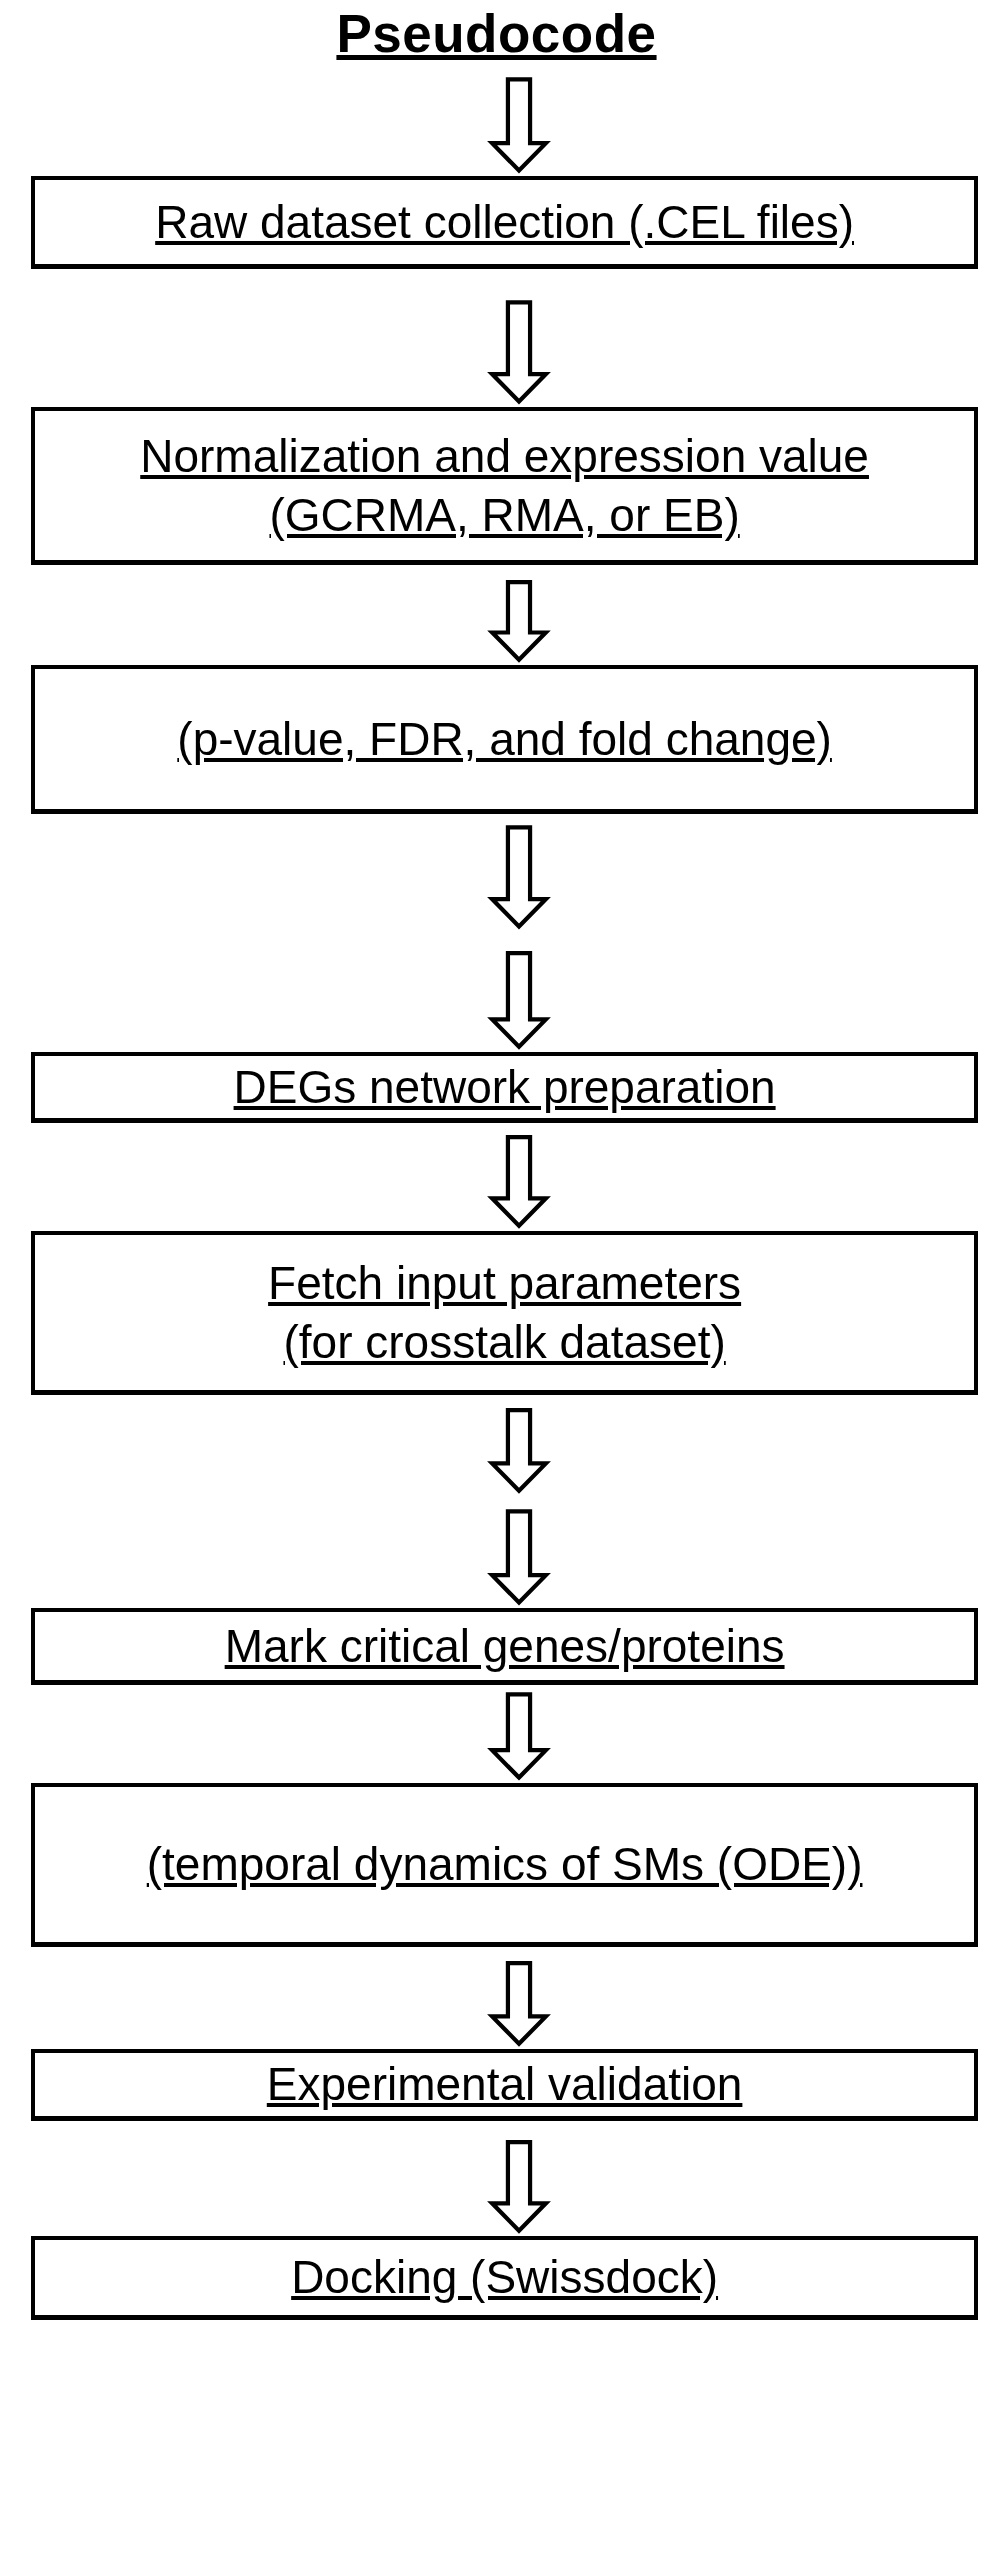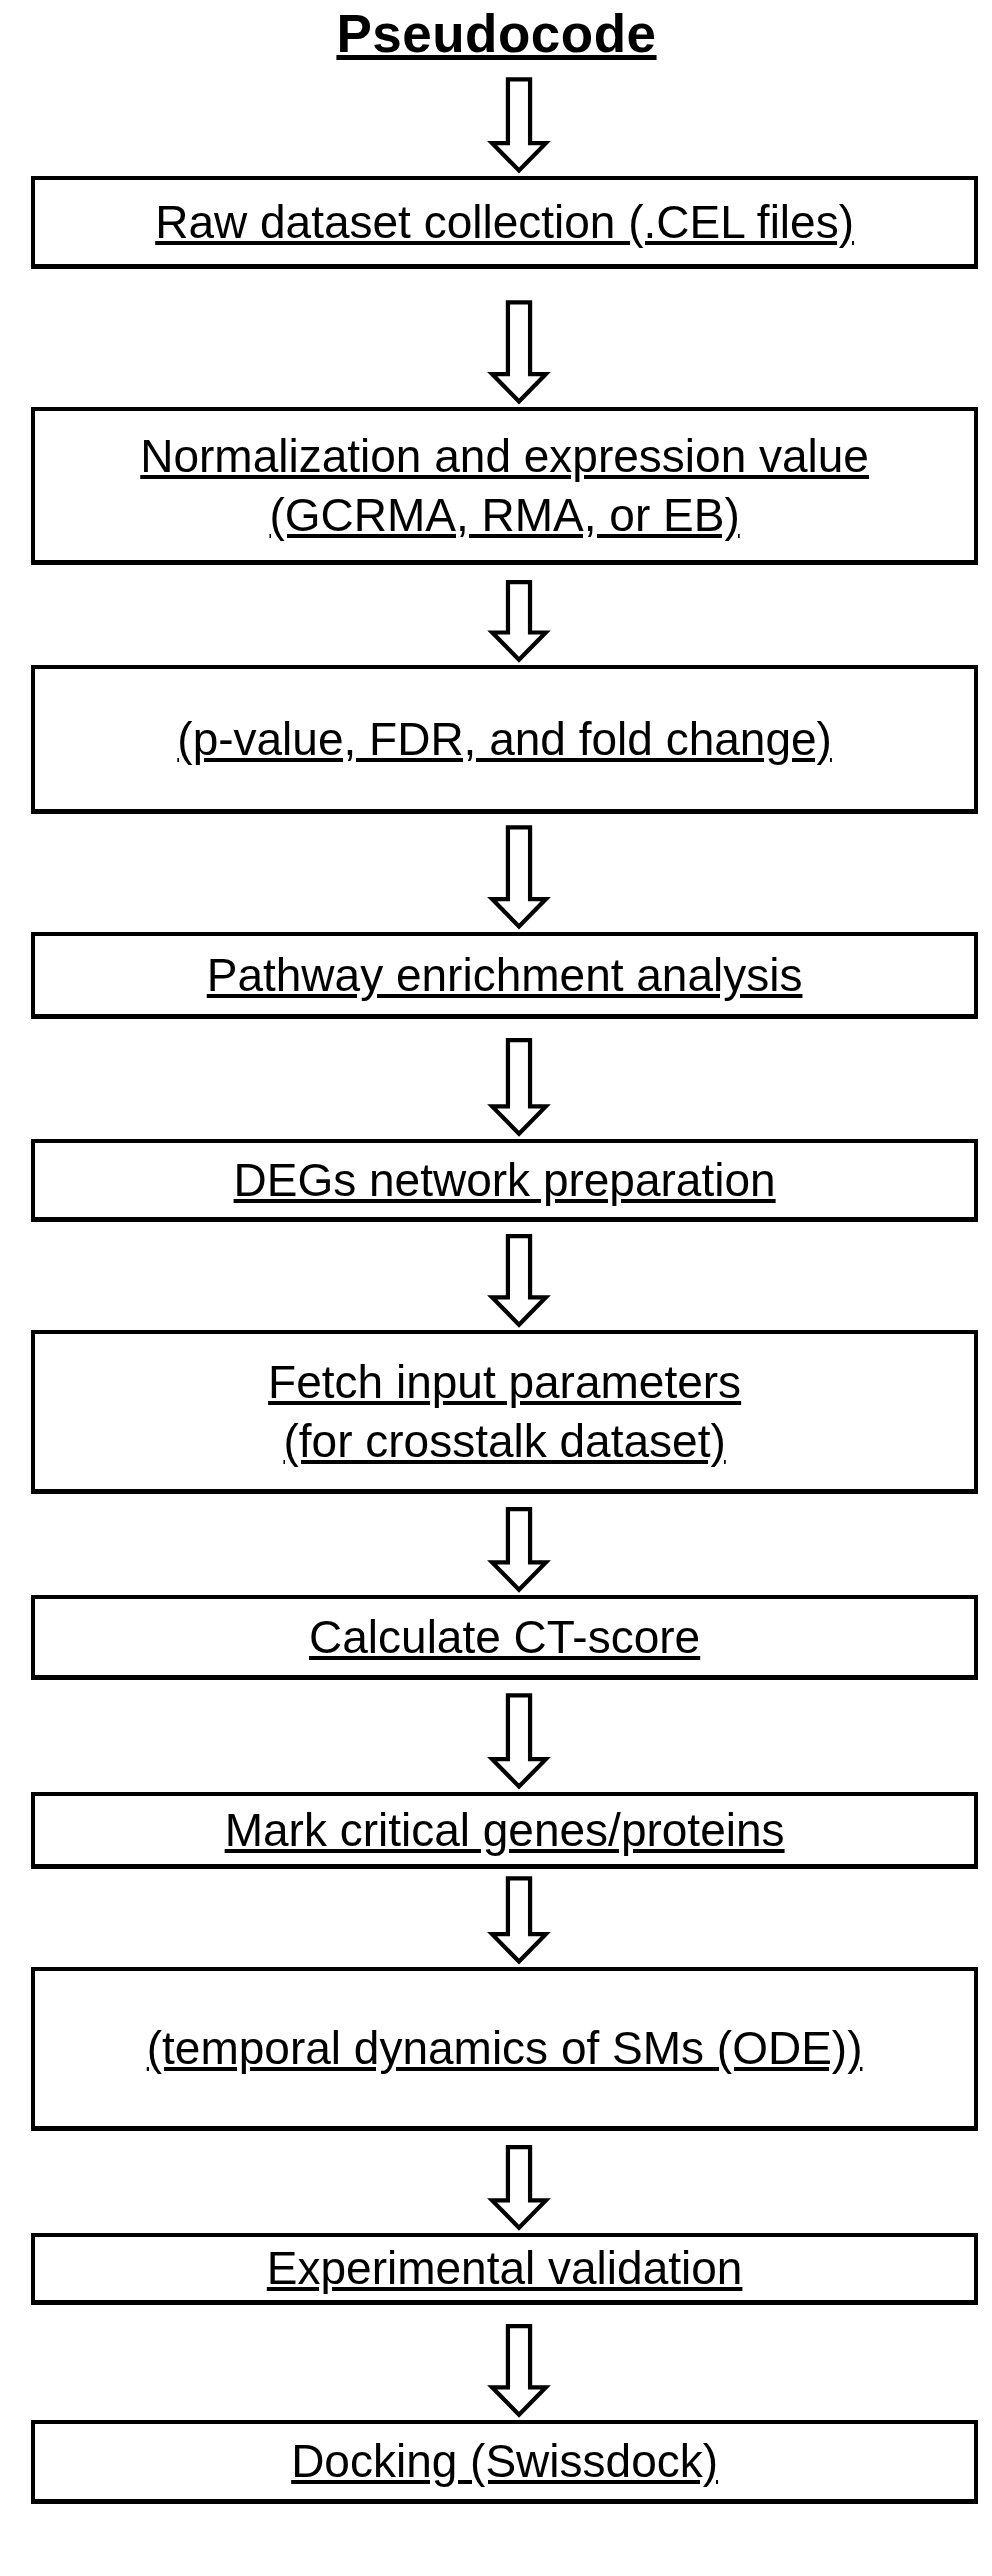--- a/index.html
+++ b/index.html
@@ -112,54 +112,48 @@
   <section class="box" style="height:149px">
     <div class="line">(p-value, FDR, and fold change)</div>
   </section>
 
   <div class="gap" style="height:118px">
     <svg width="58" height="106" viewBox="0 0 110 200">
         <polygon points="34,4 76,4 76,140 106,140 55,192 4,140 34,140" fill="#ffffff" stroke="#000000" stroke-width="8" stroke-linejoin="miter"></polygon>
       </svg>
   </div>
 
-  <section class="box" style="height:87px">
-    <div class="line">Pathway enrichment analysis</div>
-  </section>
 
   <div class="gap" style="height:120px">
     <svg width="58" height="100" viewBox="0 0 110 190">
         <polygon points="34,4 76,4 76,130 106,130 55,182 4,130 34,130" fill="#ffffff" stroke="#000000" stroke-width="8" stroke-linejoin="miter"></polygon>
       </svg>
   </div>
 
-  <section class="box" style="height:83px">
+  <section class="box" style="height:71px">
     <div class="line">DEGs network preparation</div>
   </section>
 
   <div class="gap" style="height:108px">
     <svg width="58" height="95" viewBox="0 0 110 180">
         <polygon points="34,4 76,4 76,120 106,120 55,172 4,120 34,120" fill="#ffffff" stroke="#000000" stroke-width="8" stroke-linejoin="miter"></polygon>
       </svg>
   </div>
 
   <section class="box" style="height:164px">
     <div class="line">Fetch input parameters</div>
     <div class="line">(for crosstalk dataset)</div>
   </section>
 
   <div class="gap" style="height:101px">
     <svg width="58" height="87" viewBox="0 0 110 165">
         <polygon points="34,4 76,4 76,105 106,105 55,157 4,105 34,105" fill="#ffffff" stroke="#000000" stroke-width="8" stroke-linejoin="miter"></polygon>
       </svg>
   </div>
 
-  <section class="box" style="height:85px">
-    <div class="line">Calculate CT-score</div>
-  </section>
 
   <div class="gap" style="height:112px">
     <svg width="58" height="98" viewBox="0 0 110 185">
         <polygon points="34,4 76,4 76,125 106,125 55,177 4,125 34,125" fill="#ffffff" stroke="#000000" stroke-width="8" stroke-linejoin="miter"></polygon>
       </svg>
   </div>
 
   <section class="box" style="height:77px">
     <div class="line">Mark critical genes/proteins</div>
   </section>

